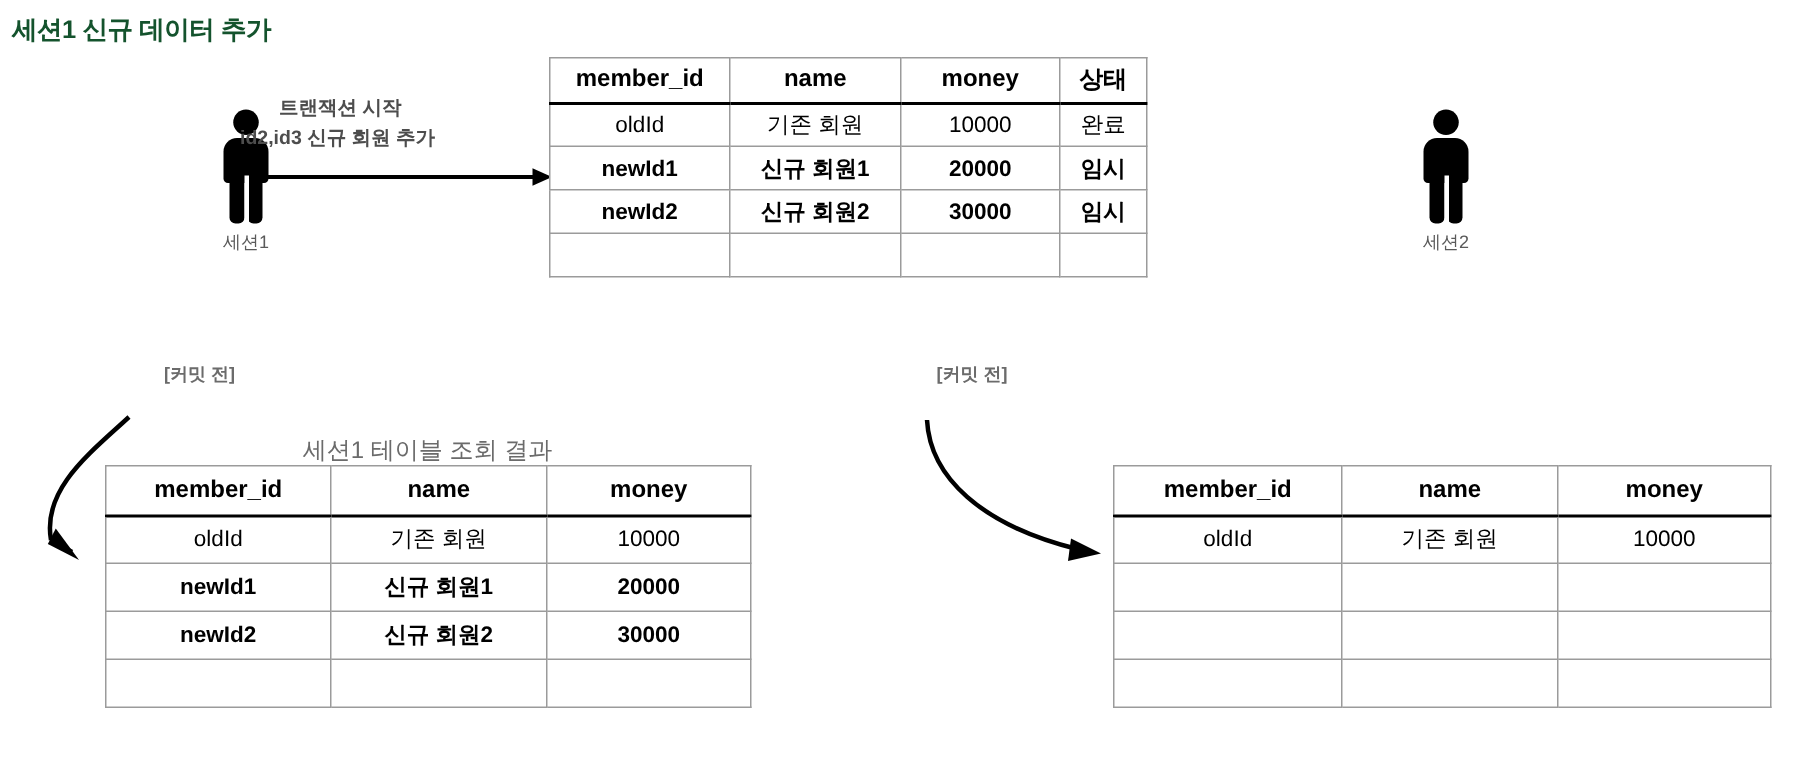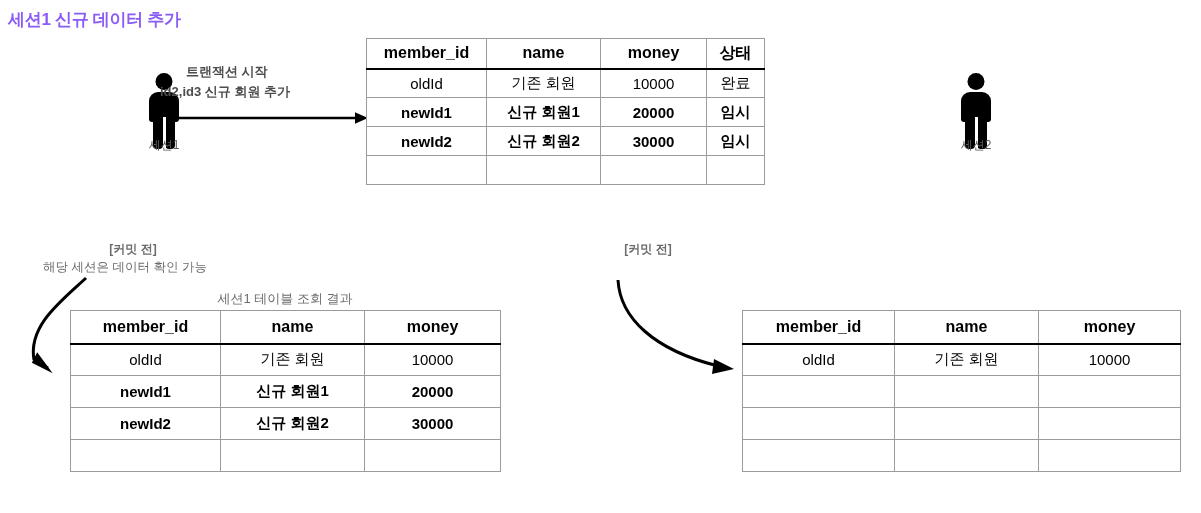--- a/index.html
+++ b/index.html
@@ -18,21 +18,21 @@
 
   .abs { position: absolute; }
 
   
   #page-title {
     left: 8px;
     top: 8px;
     font-size: 17px;
     font-weight: bold;
     letter-spacing: -0.3px;
-    color: #8b5cf6;
+    color: #14532d;
     white-space: nowrap;
   }
 
   
   .person {
     width: 44px;
     height: 76px;
   }
   .person .head {
     position: absolute;
@@ -68,21 +68,21 @@
     position: absolute;
     left: 50%;
     margin-left: -1.5px;
     top: 44px;
     width: 3px;
     height: 32px;
     background: #fff;
   }
   .person-label {
     position: absolute;
-    top: 64px;
+    top: 80px;
     left: 50%;
     transform: translateX(-50%);
     font-size: 12px;
     color: #5a5a5a;
     white-space: nowrap;
   }
 
   
   .arrow-text {
     font-size: 13px;
@@ -125,21 +125,21 @@
   #top-table th { height: 30px; }
   #top-table td { height: 29px; }
 
   
   .bottom-table th { height: 33px; }
   .bottom-table td { height: 32px; }
   #left-table { left: 70px; top: 310px; }
   #right-table { left: 742px; top: 310px; }
 
   .table-caption {
-    font-size: 13px;
+    font-size: 16px;
     color: #6b6b6b;
     white-space: nowrap;
     text-align: center;
   }
 
   
   .note {
     text-align: center;
     white-space: nowrap;
     line-height: 18px;
@@ -168,21 +168,21 @@
   <div class="person">
     <div class="head"></div>
     <div class="body"></div>
     <div class="legL"></div>
     <div class="legR"></div>
     <div class="gap"></div>
   </div>
   <div class="person-label">세션1</div>
 </div>
 
-<div class="abs" style="left:942px; top:73px;margin-left:12px;">
+<div class="abs" style="left:942px; top:73px;">
   <div class="person">
     <div class="head"></div>
     <div class="body"></div>
     <div class="legL"></div>
     <div class="legR"></div>
     <div class="gap"></div>
   </div>
   <div class="person-label">세션2</div>
 </div>
 
@@ -234,21 +234,20 @@
       <td></td>
       <td></td>
       <td></td>
       <td></td>
     </tr>
   </tbody>
 </table>
 
 <div class="abs note" style="left:0px; top:240px; width:250px;">
   <span class="note-title">[커밋 전]</span>
-  <span class="note-body">해당 세션은 데이터 확인 가능</span>
 </div>
 <div class="abs" style="left:22px; top:276px;">
   <svg width="80" height="110" viewBox="0 0 80 110">
     <path d="M 64 2 C 38 26, 6 50, 12 84" fill="none" stroke="#000" stroke-width="3"></path>
     <polygon points="30 98, 10 86, 16 76" fill="#000" transform="rotate(-4 20 88)"></polygon>
     <line x1="12" y1="84" x2="26" y2="92" stroke="#000" stroke-width="3"></line>
   </svg>
 </div>
 
 <div class="abs note" style="left:530px; top:240px; width:220px;">

